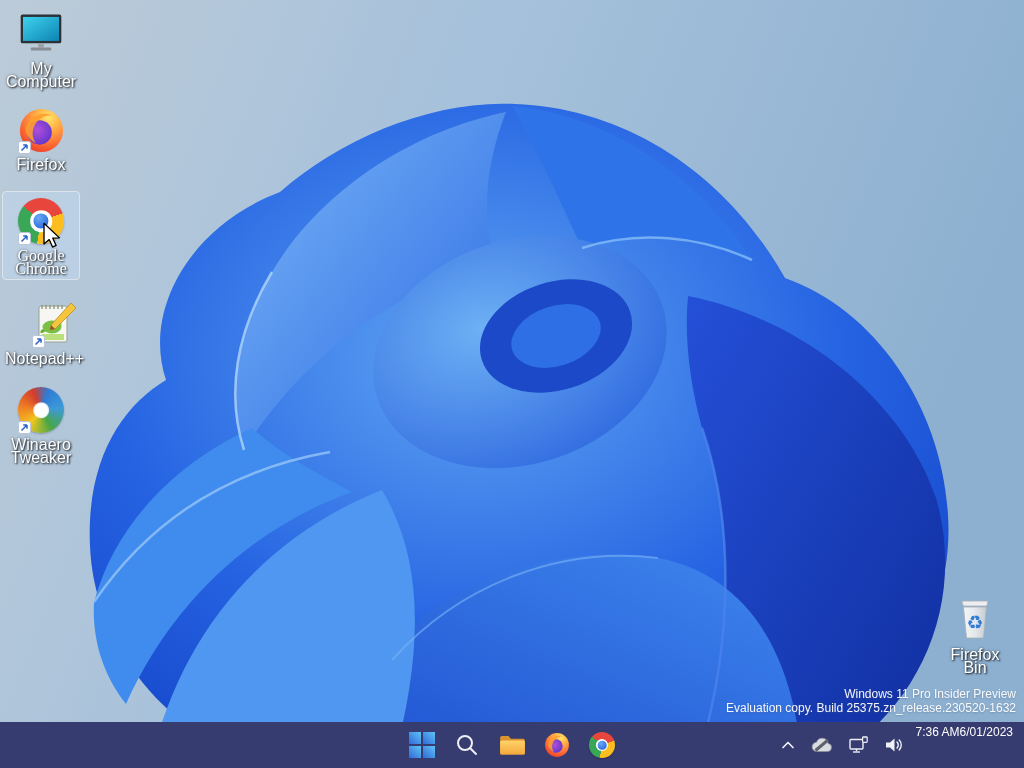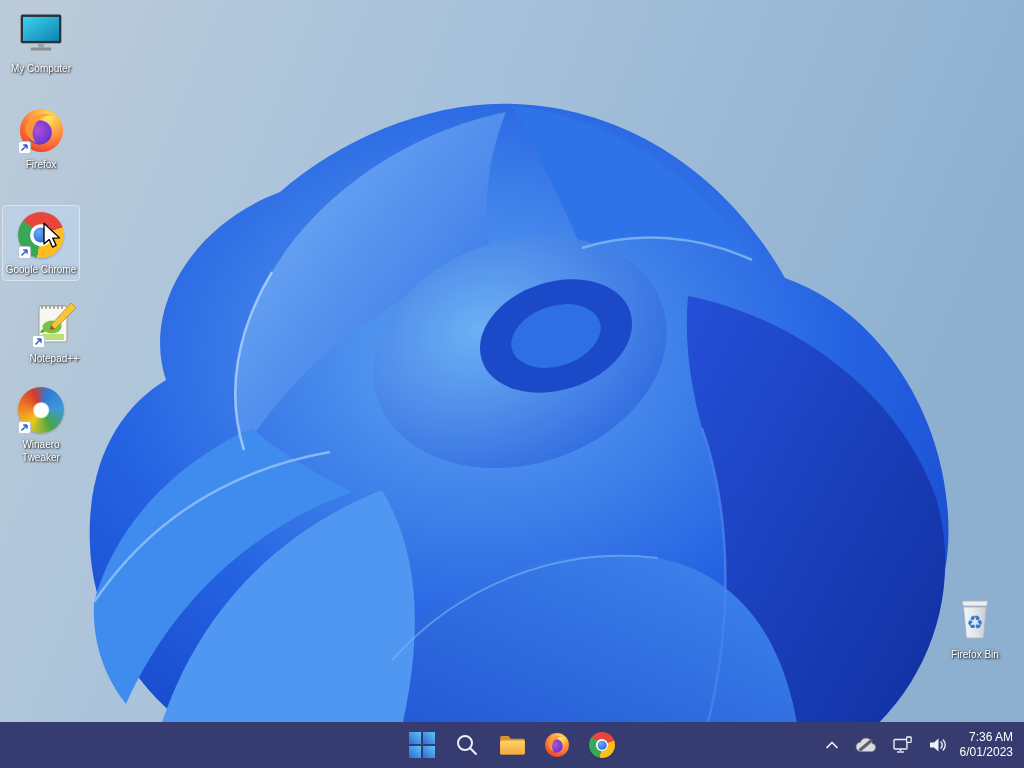--- a/index.html
+++ b/index.html
@@ -11,27 +11,27 @@
   .desktop{position:absolute;inset:0;background:linear-gradient(100deg,#bccbd8 0%,#a8c2db 40%,#8db0d0 100%);}
   svg.wallpaper{position:absolute;inset:0;width:1024px;height:768px;display:block;}
 
   
   .dicon{
     position:absolute;width:76px;display:flex;flex-direction:column;align-items:center;
     gap:4px;padding:5px 0 4px;border-radius:3px;cursor:default;
   }
   .dicon .img{width:48px;height:48px;position:relative;display:flex;align-items:center;justify-content:center;}
   .dicon .lbl{
-    color:#fff;font-size:10px;line-height:13px;text-align:center;max-width:74px;
+    color:#fff;font-size:16px;line-height:13px;text-align:center;max-width:74px;
     text-shadow:1px 1px 2px rgba(0,0,0,.85), 0 0 3px rgba(0,0,0,.45);
   }
   .dicon.selected{background:rgba(195,218,242,.45);outline:1px solid rgba(255,255,255,.5);}
   #ic-mycomputer{left:3px;top:5px;}
   #ic-firefox{left:3px;top:101px;}
-  #ic-chrome{left:3px;top:206px;}
+  #ic-chrome{left:3px;top:192px;font-family:Liberation Serif, serif;}
   #ic-npp{left:3px;top:295px;align-items:flex-end;}
   #ic-winaero{left:3px;top:381px;}
   #ic-recycle{left:937px;top:591px;}
 
   .badge{position:absolute;left:1px;bottom:0;width:13px;height:13px;}
 
   
   .chrome-ball{position:relative;border-radius:50%;
     background:conic-gradient(from 310deg,#e8453c 0deg 120deg,#fcbe1f 120deg 240deg,#3aa757 240deg 360deg);
     box-shadow:0 1px 2px rgba(0,0,0,.25);}
@@ -58,21 +58,21 @@
     color:rgba(255,255,255,.95);font-size:12px;line-height:14px;
     text-shadow:0 1px 2px rgba(70,90,130,.4);
   }
 
   
   .taskbar{position:absolute;left:0;right:0;bottom:0;height:46px;background:#363c70;z-index:40;}
   .tb-center{position:absolute;left:50%;top:3px;transform:translateX(-50%);display:flex;gap:5px;}
   .tb-btn{width:40px;height:40px;border-radius:5px;display:flex;align-items:center;justify-content:center;}
   .tb-tray{position:absolute;right:2px;top:3px;display:flex;align-items:center;}
   .tray-btn{height:40px;display:flex;align-items:center;justify-content:center;padding:0 8px;border-radius:5px;}
-  .clock{text-align:right;color:#fff;font-size:12px;line-height:15px;padding:0 9px 0 4px;border-radius:5px;height:40px;display:flex;flex-direction:column;justify-content:center;}
+  .clock{text-align:right;color:#fff;font-size:12px;line-height:15px;padding:0 9px 0 4px;border-radius:5px;height:40px;display:flex;flex-direction:row;justify-content:center;}
 </style>
 </head>
 <body>
 
 <div class="desktop">
 
   <svg class="wallpaper" viewBox="0 0 1024 768" preserveAspectRatio="none" aria-hidden="true">
     <defs>
       <linearGradient id="bgGrad" x1="0" y1="0" x2="1" y2="0.3">
         <stop offset="0" stop-color="#bccbd8"></stop>
@@ -242,20 +242,24 @@
         <text x="20" y="33" font-size="19" fill="#2f7bd6" text-anchor="middle" font-family="'DejaVu Sans', sans-serif">♻</text>
       </svg>
     </div>
     <div class="lbl">Firefox Bin</div>
   </div>
 
   <svg class="cursor" width="20" height="28" viewBox="0 0 14 21">
     <path d="M1,1 L1,16.5 L4.9,13.2 L7.4,18.8 L10.1,17.6 L7.6,12.1 L12.6,11.9 Z" fill="#fff" stroke="#000" stroke-width="1" stroke-linejoin="round"></path>
   </svg>
 
+  <div class="watermark">
+    <div>Windows 11 Pro Insider Preview</div>
+    <div>Evaluation copy. Build 25375.zn_release.230520-1632</div>
+  </div>
 </div>
 
 <div class="taskbar">
   <div class="tb-center">
 
     <div class="tb-btn">
       <svg width="26" height="26" viewBox="0 0 26 26">
         <defs>
           <linearGradient id="winG" x1="0" y1="1" x2="1" y2="0">
             <stop offset="0" stop-color="#2f6ad8"></stop>

